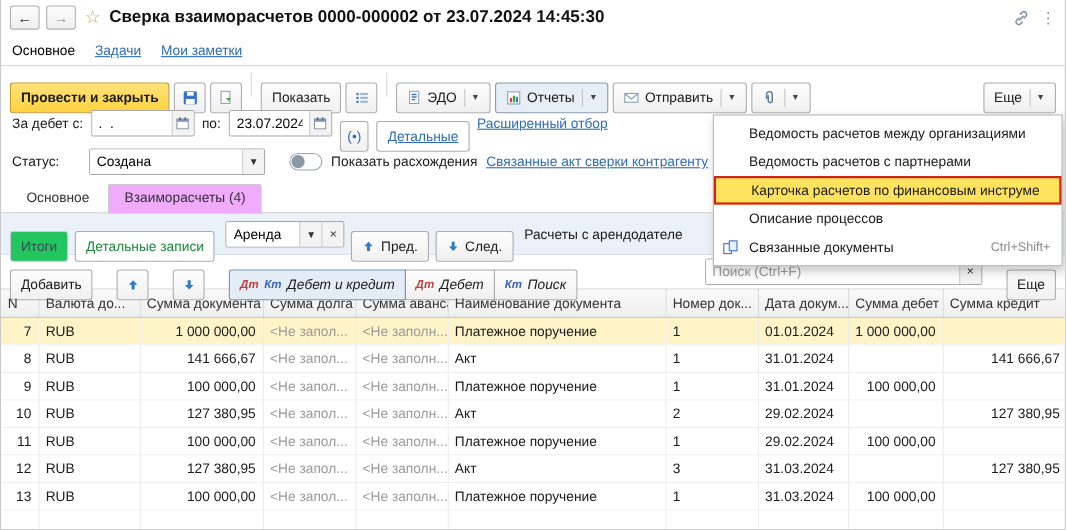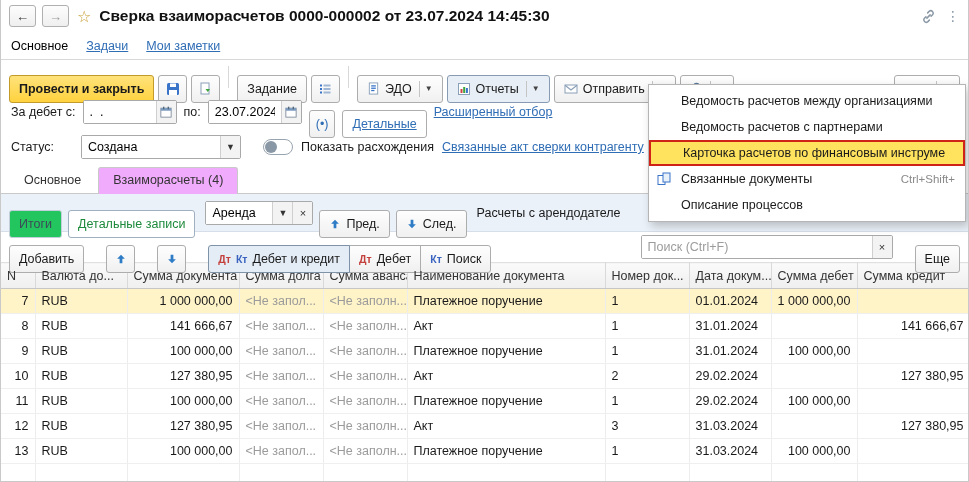--- a/index.html
+++ b/index.html
@@ -59,21 +59,21 @@
   .tab.active { background:#f0abfc; border-color:#c9c9c9; margin-bottom:-1px; padding-bottom:7px; }
 
   
   .subtoolbar { height:38px; background:#eaf1f8; padding:0 8px; gap:6px; border-bottom:1px solid #d6dfe9; }
   .btn.flat { background:#22c55e; border-color:#c2ceda; color:#3c4a58; }
   .btn.green-toggle { background:#fff; border-color:#9fb0c0; color:#1e8a3c; }
   .caption { white-space:nowrap; color:#1a1a1a; margin-left:4px; }
 
   
   .listbar { height:30px; padding:0 8px; gap:22px; background:#fff; }
-  .seg { display:inline-flex; }
+  .seg { display:inline-flex;font-style:italic; }
   .seg .btn { border-radius:0; margin-left:-1px; }
   .seg .btn:first-child { border-radius:3px 0 0 3px; margin-left:0; }
   .seg .btn:last-child { border-radius:0 3px 3px 0; }
   .seg .btn.pressed { background:#e4edf6; border-color:#7e93a8; position:relative; z-index:1; }
   .dt { color:#c4403c; font-size:10.5px; font-weight:bold; }
   .kt { color:#3a64c0; font-size:10.5px; font-weight:bold; }
   .igroup.search { margin-left:auto; width:252px; }
   .igroup.search input { flex:1; }
 
   
@@ -82,21 +82,21 @@
              border-bottom:1px solid #c6c6c6; border-top:1px solid #e0e0e0; font-weight:normal;
              text-align:left; padding:0 6px; color:#333; overflow:hidden; white-space:nowrap; }
   .grid td { height:25px; border-right:1px solid #ededed; border-bottom:1px solid #efefef;
              padding:0 6px; white-space:nowrap; overflow:hidden; }
   .grid tr.selected td { background:#fff3c8; }
   .grid tr.filler td { height:18px; border-bottom:none; }
   td.num, th.num { text-align:right; }
   td.gray { color:#9b9b9b; }
 
   
-  .dropdown { position:absolute; top:84px; left:647px; width:318px; background:#fff; border:1px solid #b5b5b5;
+  .dropdown { position:absolute; top:104px; left:647px; width:318px; background:#fff; border:1px solid #b5b5b5;
               box-shadow:3px 4px 9px rgba(0,0,0,.22); padding:3px 0; z-index:100; }
   .menu-item { height:26px; display:flex; align-items:center; padding:0 10px 0 8px; gap:8px; cursor:pointer; }
   .menu-item .mi-icon { width:16px; height:14px; flex:0 0 16px; }
   .menu-item .mi-label { flex:1; white-space:nowrap; overflow:hidden; }
   .menu-item .mi-shortcut { color:#8a8a8a; font-size:11.5px; }
   .menu-item.highlighted { background:#ffe25e; border:2px solid #d02318; }
 </style>
 </head>
 <body>
 
@@ -132,21 +132,21 @@
         <rect x="3" y="8" width="8" height="5" fill="#fff"></rect>
     </svg>
   </button>
   <button class="btn icon">
     <svg width="14" height="14" viewBox="0 0 14 14">
       <rect x="2" y="1" width="8" height="11" fill="#fff" stroke="#8aa0b8"></rect>
         <path d="M6.5 7 h4.5 l-2.2 3 z" fill="#3aa53a"></path>
     </svg>
   </button>
   <span class="vsep"></span>
-  <button class="btn">Задание</button>
+  <button class="btn">Показать</button>
   <button class="btn icon">
     <svg width="14" height="14" viewBox="0 0 14 14">
       <rect x="2" y="2.5" width="2" height="2" fill="#3a74c9"></rect>
         <rect x="5.5" y="2.5" width="7" height="2" fill="#9fb6d4"></rect>
       <rect x="2" y="6" width="2" height="2" fill="#3a74c9"></rect>
         <rect x="5.5" y="6" width="7" height="2" fill="#9fb6d4"></rect>
       <rect x="2" y="9.5" width="2" height="2" fill="#3a74c9"></rect>
         <rect x="5.5" y="9.5" width="7" height="2" fill="#9fb6d4"></rect>
     </svg>
   </button>
@@ -447,28 +447,28 @@
   </div>
     <div class="menu-item highlighted">
     <svg class="mi-icon" viewBox="0 0 16 14" style="visibility: hidden;">
       <rect x="1" y="3.5" width="7" height="9" fill="#fff" stroke="#3a74c9"></rect>
       <rect x="6" y="1" width="7" height="9" fill="#e8f0fa" stroke="#3a74c9"></rect>
     </svg>
     <span class="mi-label">Карточка расчетов по финансовым инструментам</span>
     <span class="mi-shortcut"></span>
   </div>
     <div class="menu-item">
+    <svg class="mi-icon" viewBox="0 0 16 14" style="visibility: hidden;">
+      <rect x="1" y="3.5" width="7" height="9" fill="#fff" stroke="#3a74c9"></rect>
+      <rect x="6" y="1" width="7" height="9" fill="#e8f0fa" stroke="#3a74c9"></rect>
+    </svg>
+    <span class="mi-label">Описание процессов</span>
+    <span class="mi-shortcut"></span>
+  </div>
+    <div class="menu-item">
     <svg class="mi-icon" viewBox="0 0 16 14">
       <rect x="1" y="3.5" width="7" height="9" fill="#fff" stroke="#3a74c9"></rect>
       <rect x="6" y="1" width="7" height="9" fill="#e8f0fa" stroke="#3a74c9"></rect>
     </svg>
     <span class="mi-label">Связанные документы</span>
     <span class="mi-shortcut">Ctrl+Shift+</span>
   </div>
-    <div class="menu-item">
-    <svg class="mi-icon" viewBox="0 0 16 14" style="visibility: hidden;">
-      <rect x="1" y="3.5" width="7" height="9" fill="#fff" stroke="#3a74c9"></rect>
-      <rect x="6" y="1" width="7" height="9" fill="#e8f0fa" stroke="#3a74c9"></rect>
-    </svg>
-    <span class="mi-label">Описание процессов</span>
-    <span class="mi-shortcut"></span>
-  </div>
   </div>
 
 </body></html>

